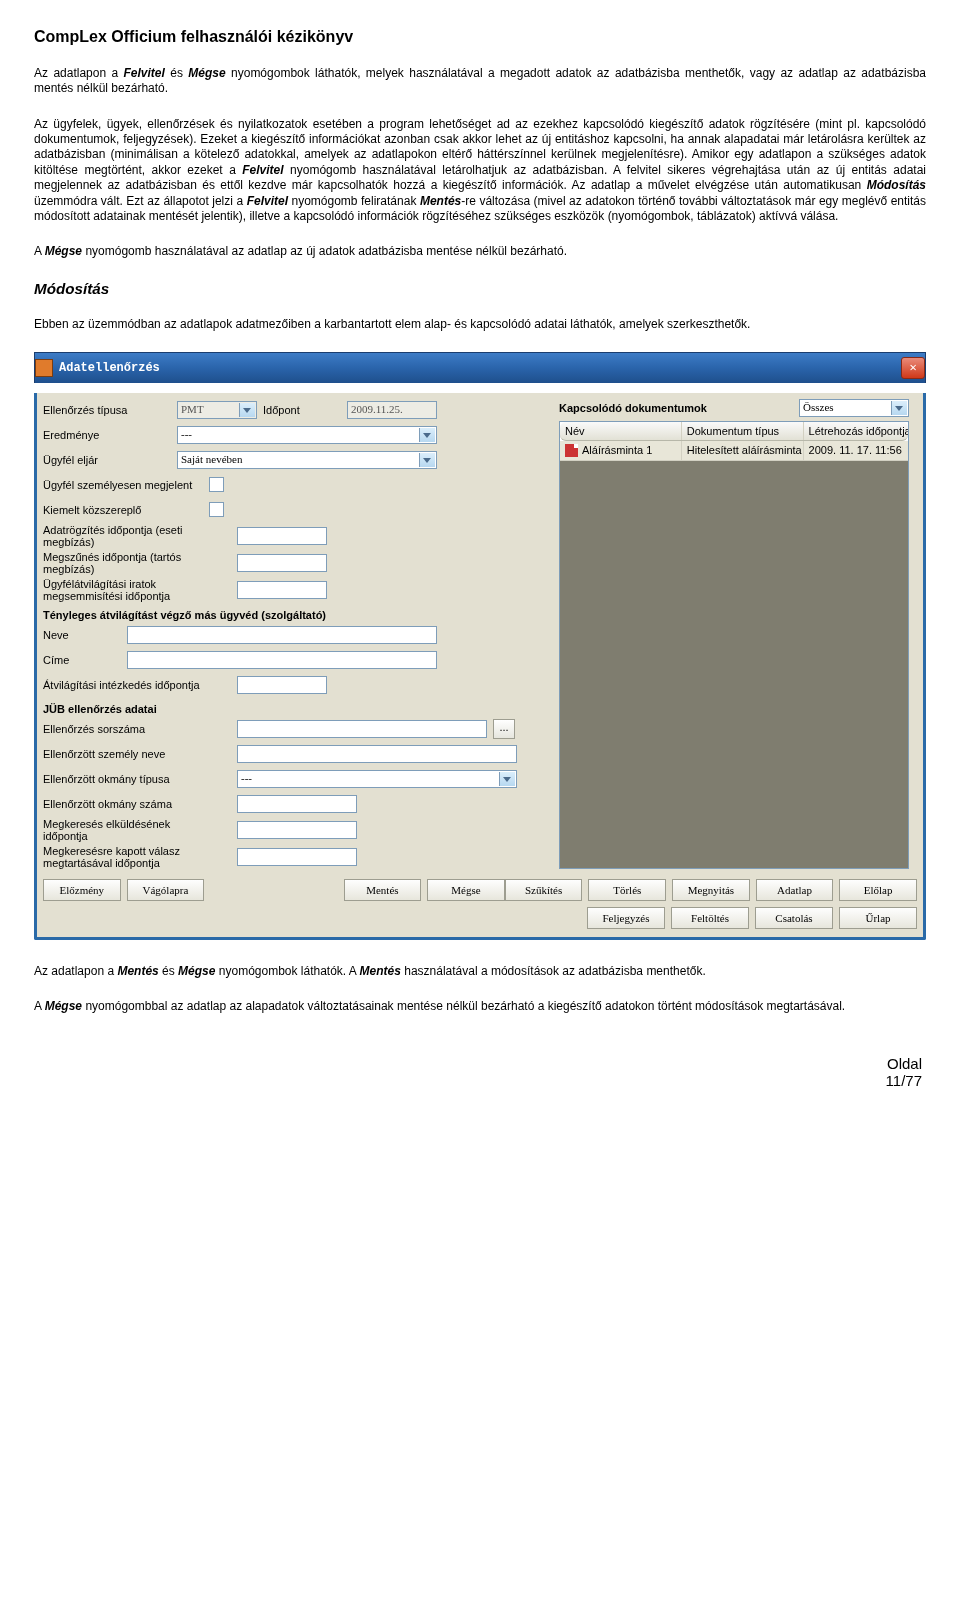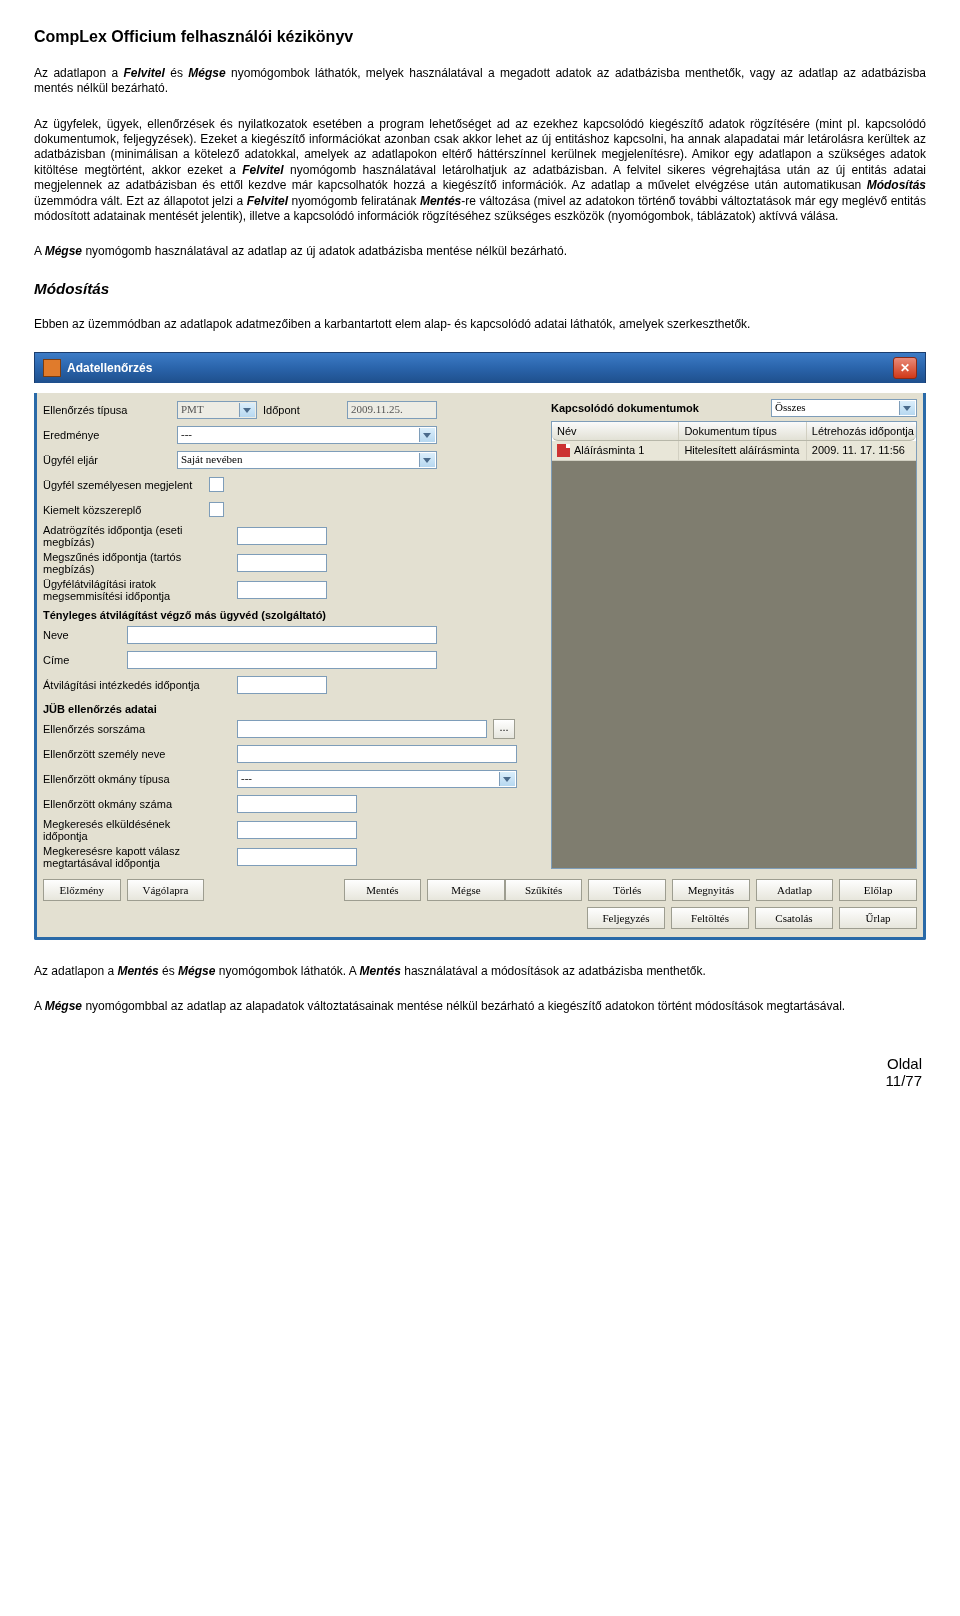--- a/index.html
+++ b/index.html
@@ -25,35 +25,35 @@
   .brand-sub { font-size: 11px; color: #555; border-top:1px solid #ccc; padding-top:2px;}
   .doc-title { font-weight: bold; font-size: 16px; text-align: right; }
   .body-text { text-align: justify; line-height: 1.28; margin: 20px 0; font-size: 12px; }
   .body-text b, .body-text i { }
   .subhead { font-weight: bold; font-style: italic; margin: 14px 0 10px 0; font-size: 15.2px; }
 
   
   .dialog-wrap { border: 3px solid #2a6aa8; border-top:none; border-radius: 0 0 2px 2px; margin-top: 10px; }
   .titlebar {
     background: linear-gradient(to bottom, #3d7cc6 0%, #2a64ab 50%, #1e4f8c 100%);
-    color: #fff; font-family: Liberation Sans, sans-serif; font-size: 12px; font-weight: bold;
-    padding: 4px 8px; display: flex; align-items: center; justify-content: space-between;
+    color: #fff; font-family: Liberation Mono, monospace; font-size: 12px; font-weight: bold;
+    padding: 4px 0; display: flex; align-items: center; justify-content: space-between;
     border: 1px solid #1a3d6e; border-bottom: none; text-align: center;
   }
   .titlebar-left { display:flex; align-items:center; gap:6px; }
   .titlebar-icon { width:16px; height:16px; background:#e07b2c; border:1px solid #7a3c10; display:inline-block; }
   .close-btn { width:22px; height:20px; background: linear-gradient(to bottom,#e98b7a,#d03818); border:1px solid #8a2a16; border-radius:3px; display:flex; align-items:center; justify-content:center; color:#fff; font-weight:bold; font-size:12px; line-height:1;}
   .dialog-body {
     background: #e3e0d1;
     font-family: Tahoma, Arial, sans-serif;
     font-size: 11px;
     color: #000;
     display: flex;
-    padding: 6px 6px 4px 6px;
-    gap: 8px;
+    padding: 6px 14px 4px 6px;
+    gap: 16px;
   }
   .left-panel { flex: 0 0 500px; display:flex; flex-direction:column; gap:3px; }
   .right-panel { flex: 1; display:flex; flex-direction:column; }
   .row { display:flex; align-items:center; gap:6px; min-height:22px; }
   .lbl { width: 160px; color:#000; }
   .lbl.sm { width: 100px; }
   .input, .select {
     background:#fff; border:1px solid #7e9db9; height:18px; box-sizing:border-box; padding:1px 3px; font-family:Tahoma; font-size:11px;margin-left:28px;
   }
   .input.dis, .select.dis { background:#edece4; color:#555; }
@@ -207,21 +207,21 @@
           <div class="row">
             <span class="lbl">Megkeresésre kapott válasz megtartásával időpontja</span>
             <div class="input" style="width:120px"></div>
           </div>
         </div>
 
         <div class="right-panel">
           <div class="right-top">
             <span class="lbl2">Kapcsolódó dokumentumok</span>
             <div style="flex:1"></div>
-            <div class="select" style="width:146px"><span>Összes</span></div>
+            <div class="select" style="width:110px"><span>Összes</span></div>
           </div>
           <div class="grid">
             <div class="grid-head">
               <div class="gh gh1">Név</div>
               <div class="gh gh2">Dokumentum típus</div>
               <div class="gh gh3">Létrehozás időpontja</div>
             </div>
             <div class="grid-row sel">
               <div class="gc gc1">
                   <span class="pdf-ico"></span>

